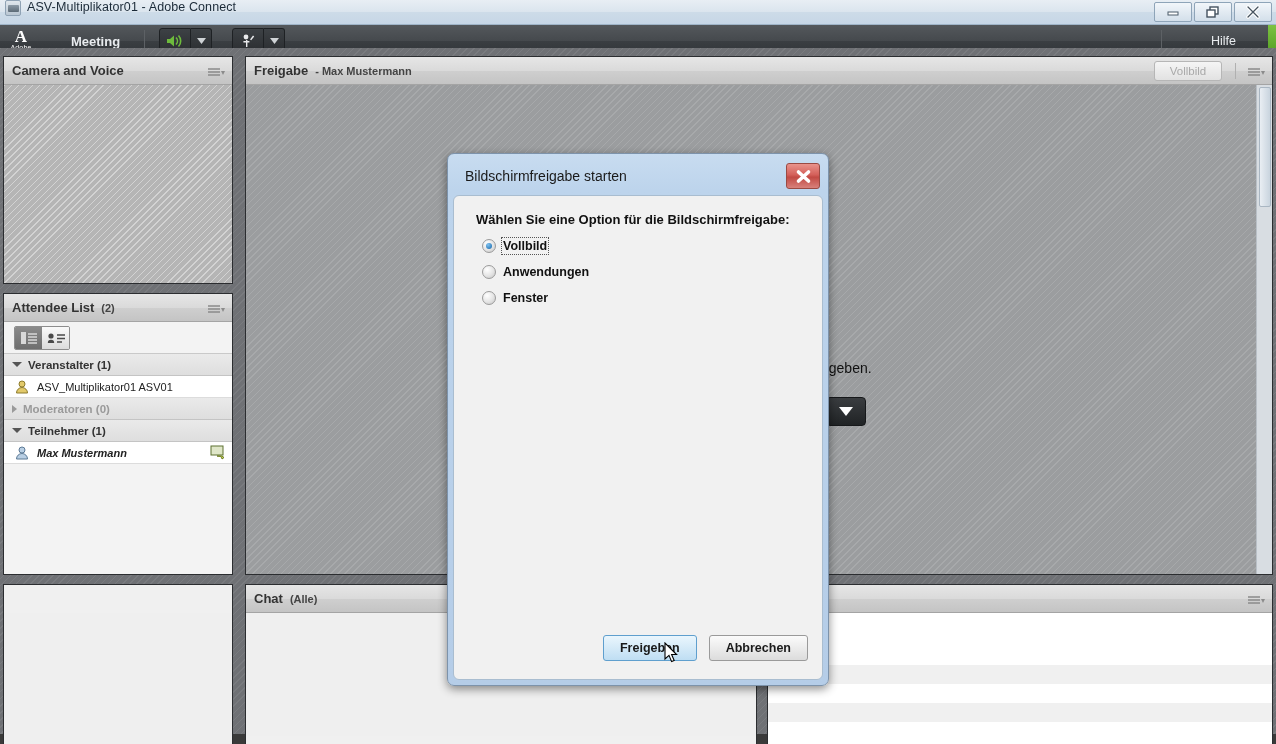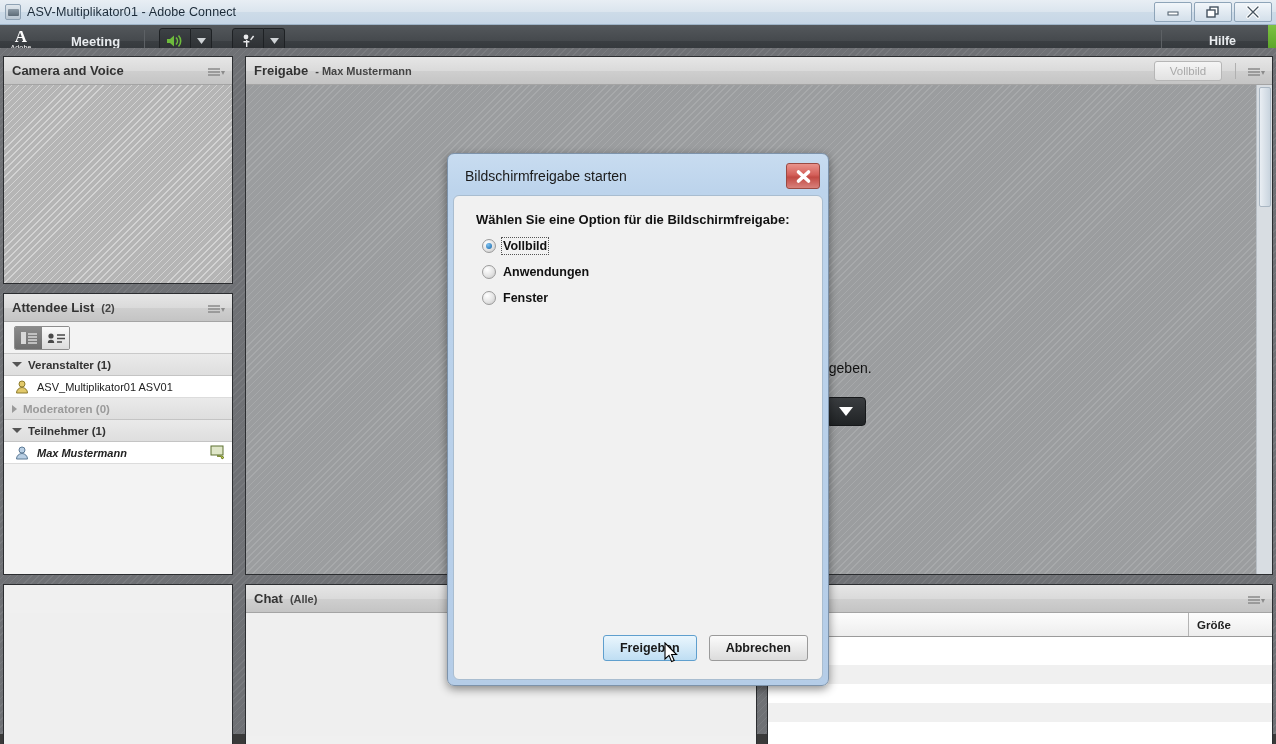--- a/index.html
+++ b/index.html
@@ -10,21 +10,21 @@
     font-family: "Liberation Sans", sans-serif;
     background: #3a3a3a;
   }
   #app { position: relative; width: 1276px; height: 744px; }
 
   
   .os-titlebar {
     position: absolute; left: 0; top: 0; width: 1276px; height: 25px;
     background: linear-gradient(to bottom, #e8eef4 0%, #dbe5ee 48%, #cddbe8 52%, #c6d6e6 100%);
     border-bottom: 1px solid #9fb4c8;
-    display: flex; align-items: center;
+    display: flex; align-items: flex-start;
   }
   .os-icon {
     width: 16px; height: 16px; margin-left: 5px; margin-right: 6px;
     background: linear-gradient(to bottom, #dfe6ec, #b9c6d2);
     border: 1px solid #8fa2b4; border-radius: 2px;
     position: relative; flex: none;
   }
   .os-icon::after {
     content:""; position:absolute; left:2px; top:4px; width:11px; height:7px;
     background: linear-gradient(to bottom,#8c9aa6,#5d6b77);
@@ -60,21 +60,21 @@
   .mb-sep { width:1px; height:22px; background:#24272a; border-right:1px solid #5d6165; margin:0 8px; }
   .tool-group { display:flex; align-items:center; margin-left: 6px; }
   .tool-btn {
     height: 26px; min-width: 32px;
     background: linear-gradient(to bottom,#3d4145,#2a2d30);
     border: 1px solid #1e2124; border-radius: 3px 0 0 3px;
     display:flex; align-items:center; justify-content:center;
   }
   .tool-btn.arrow { min-width: 21px; border-radius: 0 3px 3px 0; border-left: none; }
   .tool-gap { width: 14px; }
-  .help-item { position:absolute; right: 40px; color:#e9ecef; font-size:12.5px; font-weight:bold; }
+  .help-item { position:absolute; right: 40px; color:#e9ecef; font-size:12.5px; font-weight:normal; }
   .help-sep { position:absolute; right: 114px; width:1px; height:22px; top:5px; background:#24272a; border-right:1px solid #5d6165; }
   .green-bar { position:absolute; right:0; top:0; width:8px; height:33px; background: linear-gradient(to bottom,#7dc242,#4f9a1f); }
 
   
   .stage {
     position:absolute; left:0; top:48px; width:1276px; height:686px;
     background-color:#6f7175;
     background-image: repeating-linear-gradient(135deg, rgba(255,255,255,.07) 0 1px, transparent 1px 5px);
   }
 
@@ -406,23 +406,20 @@
       <div class="pod-header">
         <span class="pod-title">e</span>
         <span class="pod-menu">
           <svg width="18" height="12">
               <path d="M1 2 H13 M1 5 H13 M1 8 H13" stroke="#8b8b8b" stroke-width="1.4"></path>
               <path d="M14 4 L18 4 L16 8 Z" fill="#8b8b8b"></path>
             </svg>
         </span>
       </div>
       <div class="pod-body" style="background:#fff;">
-        <div class="files-colhdr">
-          <div class="col-groesse">Größe</div>
-        </div>
         <div class="files-list">
           <div class="file-row alt"></div>
           <div class="file-row"></div>
           <div class="file-row alt"></div>
           <div class="file-row"></div>
 
         </div>
 
       </div>
     </div>

